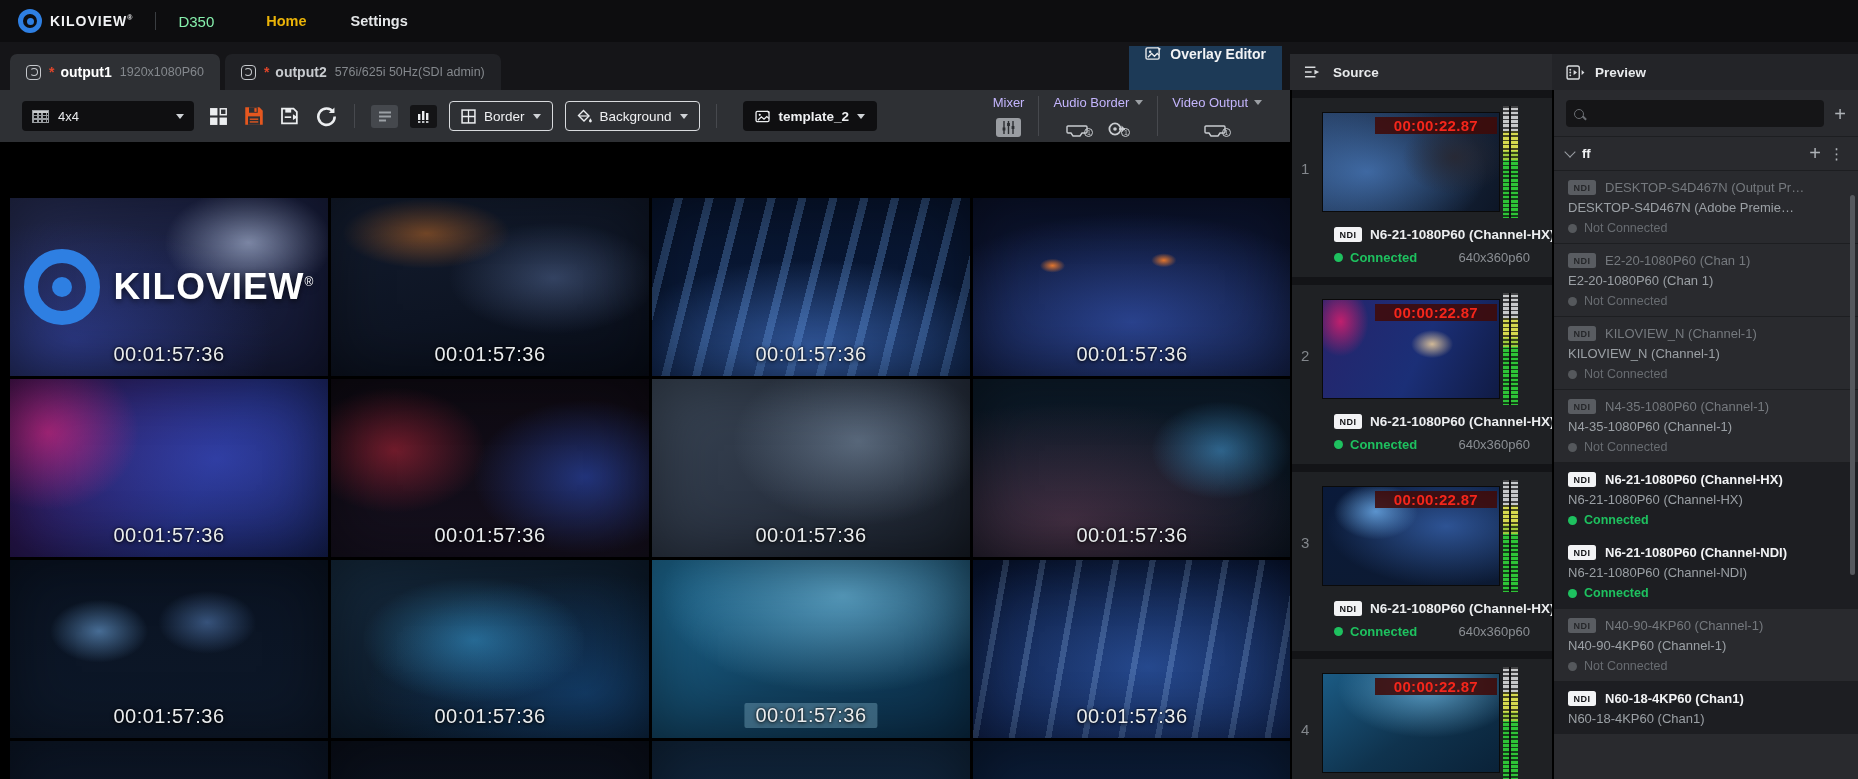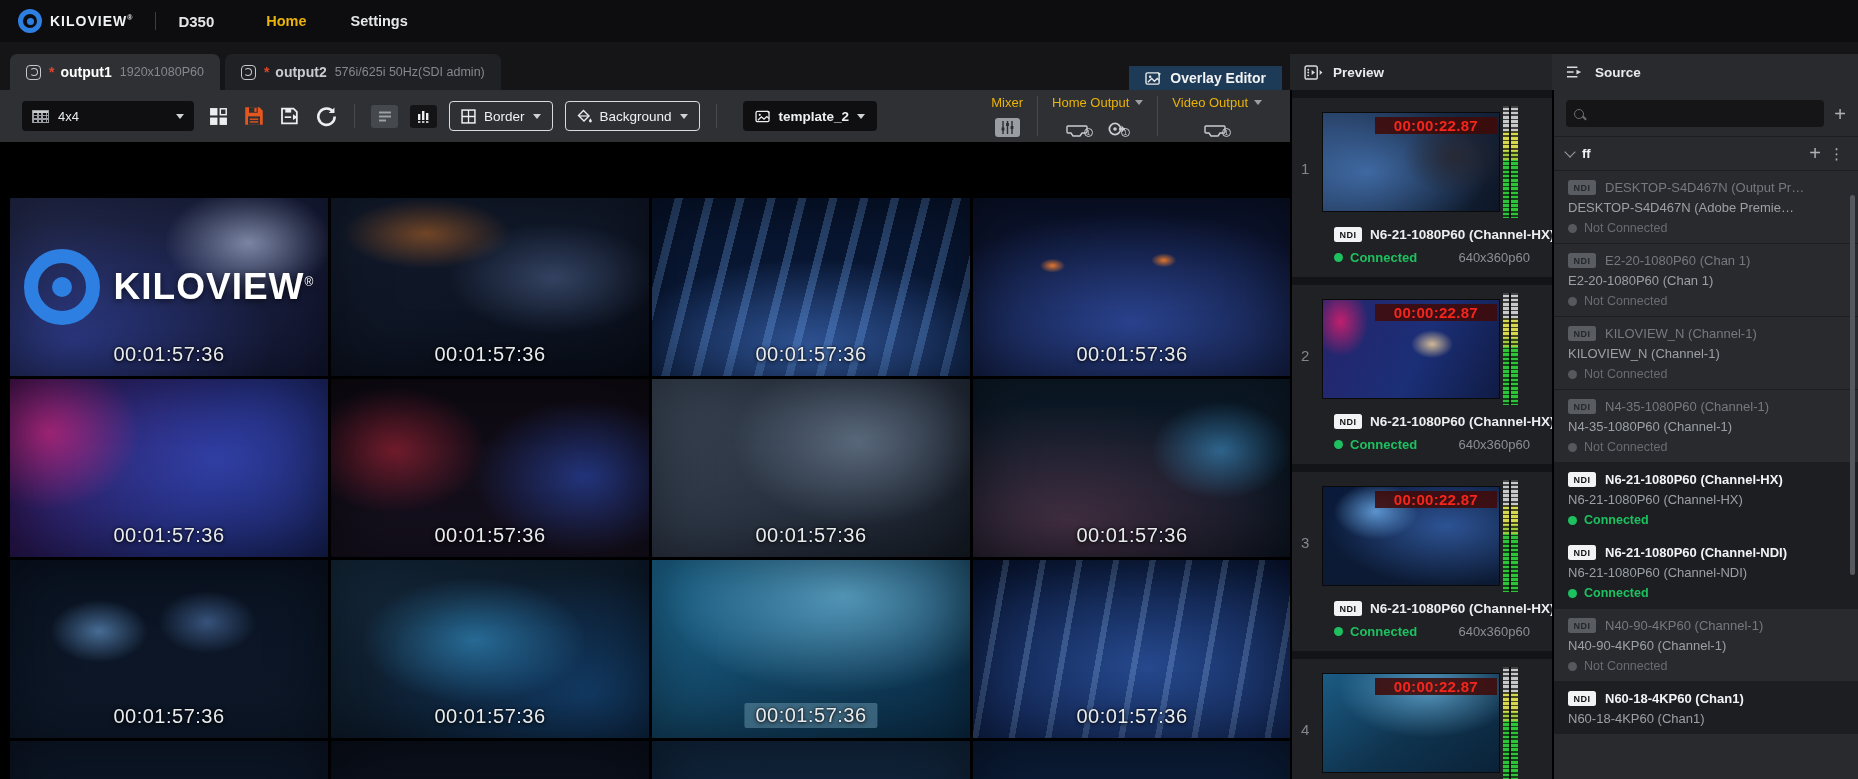--- a/index.html
+++ b/index.html
@@ -9,21 +9,21 @@
   
   .topbar{height:42px;background:#0d0d0f;display:flex;align-items:center;padding:0 18px;gap:22px}
   .brand{display:flex;align-items:center;gap:8px}
   .logo-ring{position:relative;width:24px;height:24px;border:5px solid #2e7fe2;border-radius:50%;display:inline-block}
   .logo-ring i{position:absolute;left:50%;top:50%;width:7px;height:7px;margin:-3.5px 0 0 -3.5px;background:#2e7fe2;border-radius:50%}
   .logo-ring.big{width:76px;height:76px;border-width:14px}
   .logo-ring.big i{width:20px;height:20px;margin:-10px 0 0 -10px}
   .brand-text{font-size:14px;font-weight:800;letter-spacing:1px;color:#f2f3f5}
   .brand-text sup{font-size:7px}
   .top-sep{width:1px;height:18px;background:#3a3d41}
-  .model{font-size:15px;font-weight:700;color:#e5e5e5}
+  .model{font-size:15px;font-weight:400;color:#86efac}
   .nav{display:flex;gap:44px;margin-left:30px}
   .nav a{font-size:14.5px;font-weight:700;text-decoration:none;color:#e4e6e8;cursor:pointer}
   .nav a.active{color:#eab308}
   .top-right{margin-left:auto;display:flex;align-items:center;gap:26px}
   .lamp-btn{width:26px;height:26px;border-radius:50%;background:#f4f5f6;display:flex;align-items:center;justify-content:center;cursor:pointer}
   .userbox{display:flex;align-items:center;gap:8px;cursor:pointer}
   .avatar{width:22px;height:22px;border-radius:50%;border:1.6px solid #dfe1e4;position:relative;overflow:hidden}
   .avatar:before{content:"";position:absolute;left:50%;top:4px;width:8px;height:8px;margin-left:-4px;border:1.5px solid #dfe1e4;border-radius:50%}
   .avatar:after{content:"";position:absolute;left:50%;top:13px;width:14px;height:10px;margin-left:-7px;border:1.5px solid #dfe1e4;border-radius:50%}
   .username{font-size:14px;font-weight:700;color:#f0f1f3}
@@ -39,21 +39,21 @@
   .tab{height:36px;display:flex;align-items:center;gap:8px;padding:0 16px;border-radius:7px 7px 0 0;cursor:pointer;background:#202125}
   .tab.active{background:#2e3034}
   .tab + .tab{margin-left:5px}
   .out-ic{width:15px;height:15px;border:1.6px solid #c5c8cc;border-radius:4px;position:relative}
   .out-ic:before{content:"";position:absolute;inset:2.5px;border:1.3px solid #c5c8cc;border-radius:50%;border-left-color:transparent}
   .star{color:#e0452a;font-weight:700;font-size:14px;margin-right:-2px}
   .tab-label{font-size:14px;font-weight:700;color:#f0f1f3}
   .tab.active .tab-label{color:#fff}
   .tab:not(.active) .tab-label{color:#c8cbcf;font-weight:600}
   .tab-detail{font-size:12.5px;color:#84888d}
-  .overlay-btn{position:absolute;right:8px;bottom:0;height:24px;background:#1d3a57;display:flex;align-items:center;gap:8px;padding:0 16px;cursor:pointer}
+  .overlay-btn{position:absolute;right:8px;bottom:0;height:44px;background:#1d3a57;display:flex;gap:8px;padding:0 16px;cursor:pointer}
   .overlay-btn span{font-size:14px;font-weight:700;color:#f2f3f5}
 
   
   .phead{background:#151518;display:flex;align-items:flex-end}
   .phead .phead-in{height:36px;width:100%;background:#232428;display:flex;align-items:center;gap:10px;padding:0 14px}
   .phead-title{font-size:13.5px;font-weight:700;color:#e8eaec}
   .src-head .phead-in{background:#292a2e}
 
   
   .mainbody{display:flex;flex-direction:column;background:#000;overflow:hidden}
@@ -69,21 +69,21 @@
   .tb-sep{width:1px;height:24px;background:#47494e;margin:0 4px}
   .boxbtn{width:27px;height:23px;border-radius:3px;display:flex;align-items:center;justify-content:center;cursor:pointer}
   .boxbtn.gray{background:#45484d}
   .boxbtn.dark{background:#141416}
   .outline-dd{height:30px;border:1px solid #d9dbde;border-radius:4px;display:flex;align-items:center;gap:8px;padding:0 11px;cursor:pointer}
   .outline-dd span{font-size:13.5px;color:#eff0f2}
   .dark-dd{height:30px;background:#0f0f11;border-radius:4px;display:flex;align-items:center;gap:8px;padding:0 12px;cursor:pointer;margin-left:10px}
   .dark-dd span{font-size:13.5px;font-weight:700;color:#eff0f2}
   .tb-right{margin-left:auto;display:flex;align-items:stretch;height:44px}
   .tb-col{display:flex;flex-direction:column;align-items:center;justify-content:space-between;padding:1px 14px}
-  .tb-col .tb-lbl{font-size:13px;color:#eab308;display:flex;align-items:center;gap:6px;cursor:pointer}
+  .tb-col .tb-lbl{font-size:13px;color:#c4b5fd;display:flex;align-items:center;gap:6px;cursor:pointer}
   .tb-col .tb-lbl .caret{border-top-color:#9b9fa4;border-left-width:4px;border-right-width:4px;border-top-width:5px}
   .tb-icons{display:flex;gap:14px;align-items:flex-end}
   .fader-box{width:25px;height:19px;background:#9a9da2;border-radius:3px;display:flex;align-items:center;justify-content:center;cursor:pointer}
   .tb-vsep{width:1px;background:#47494e;margin:2px 0}
   .sub1{width:9px;height:9px;border:1px solid #c9ccd0;border-radius:50%;color:#c9ccd0;font-size:7px;line-height:7px;display:inline-flex;align-items:center;justify-content:center;margin:8px 0 0 -4px}
   .porticon{display:inline-flex;align-items:flex-end;cursor:pointer}
 
   
   .canvas{flex:1;background:#000;position:relative;overflow:hidden}
   .mvgrid{position:absolute;left:10px;top:56px;display:grid;grid-template-columns:repeat(4,318px);grid-template-rows:repeat(4,178px);gap:3px}
@@ -203,44 +203,44 @@
         <svg width="17" height="15" viewBox="0 0 18 16">
             <rect x="1" y="2" width="14" height="12" rx="1.5" fill="none" stroke="#e8eaec" stroke-width="1.5"></rect>
             <circle cx="5.4" cy="6.2" r="1.3" fill="#e8eaec"></circle>
             <path d="M3 12l4-4 3 3 3-3 2 2" fill="none" stroke="#e8eaec" stroke-width="1.4"></path>
             <path d="M13 1l4 2-2 2z" fill="#e8eaec"></path>
           </svg>
         <span>Overlay Editor</span>
       </div>
     </div>
 
+    <div class="phead src-head">
+      <div class="phead-in">
+        <svg width="19" height="14" viewBox="0 0 20 14">
+            <path d="M1 2h11M1 7h7M1 12h11" stroke="#d9dbde" stroke-width="1.8"></path>
+            <path d="M11 4.5l5 2.5-5 2.5z" fill="#d9dbde"></path>
+          </svg>
+        <span class="phead-title">Source</span>
+      </div>
+    </div>
+
     <div class="phead">
       <div class="phead-in">
         <svg width="19" height="15" viewBox="0 0 20 16">
             <rect x="1" y="1" width="13" height="14" rx="2" fill="none" stroke="#d9dbde" stroke-width="1.5"></rect>
             <circle cx="4.4" cy="5" r="1" fill="#d9dbde"></circle>
             <circle cx="4.4" cy="8" r="1" fill="#d9dbde"></circle>
             <circle cx="4.4" cy="11" r="1" fill="#d9dbde"></circle>
             <path d="M8 5.4l3.6 2.6L8 10.6z" fill="#d9dbde"></path>
             <path d="M16.5 5.4l3 2.6-3 2.6z" fill="#d9dbde"></path>
           </svg>
         <span class="phead-title">Preview</span>
       </div>
     </div>
 
-    <div class="phead src-head">
-      <div class="phead-in">
-        <svg width="19" height="14" viewBox="0 0 20 14">
-            <path d="M1 2h11M1 7h7M1 12h11" stroke="#d9dbde" stroke-width="1.8"></path>
-            <path d="M11 4.5l5 2.5-5 2.5z" fill="#d9dbde"></path>
-          </svg>
-        <span class="phead-title">Source</span>
-      </div>
-    </div>
-
     <div class="mainbody">
       <div class="toolbar">
         <div class="layout-select">
           <span class="grid-glyph"></span>
           <span class="lbl">4x4</span>
           <span class="caret"></span>
         </div>
 
         <span class="tool-ic">
           <svg width="19" height="19" viewBox="0 0 18 18">
@@ -336,21 +336,21 @@
                     <rect x="1.6" y="6.5" width="2.8" height="3" fill="#2b2d31"></rect>
                     <rect x="6.1" y="2" width="2.8" height="3" fill="#2b2d31"></rect>
                     <rect x="10.6" y="5" width="2.8" height="3" fill="#2b2d31"></rect>
                   </svg>
               </span>
             </div>
           </div>
           <span class="tb-vsep"></span>
           <div class="tb-col">
             <span class="tb-lbl">
-                <span>Home Output</span>
+                <span>Audio Border</span>
                 <span class="caret"></span>
               </span>
             <div class="tb-icons">
               <span class="porticon">
                 <svg width="22" height="12" viewBox="0 0 22 12">
                     <path d="M2 1h18a1 1 0 0 1 1 1v5a1 1 0 0 1-1 1h-4l-2 3H7L5 8H2a1 1 0 0 1-1-1V2a1 1 0 0 1 1-1z" fill="none" stroke="#c9ccd0" stroke-width="1.4"></path>
                   </svg>
                 <span class="sub1">1</span>
               </span>
               <span class="porticon">

